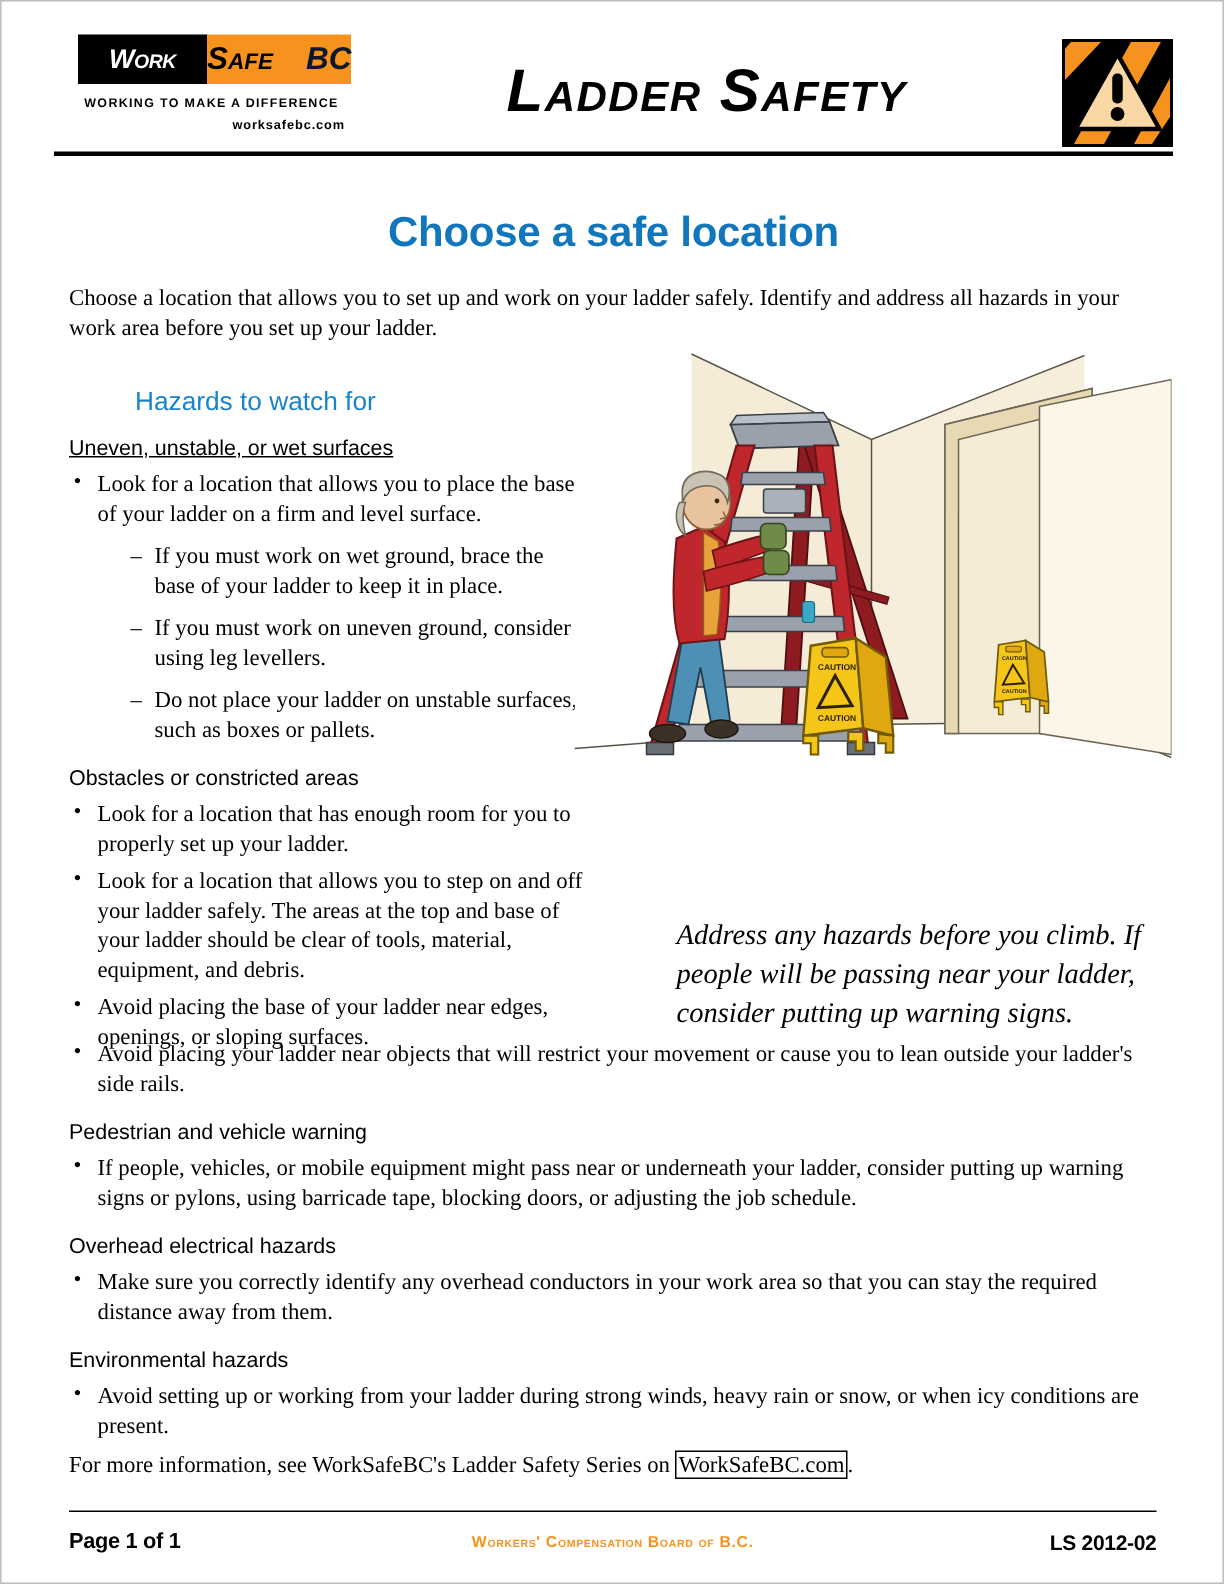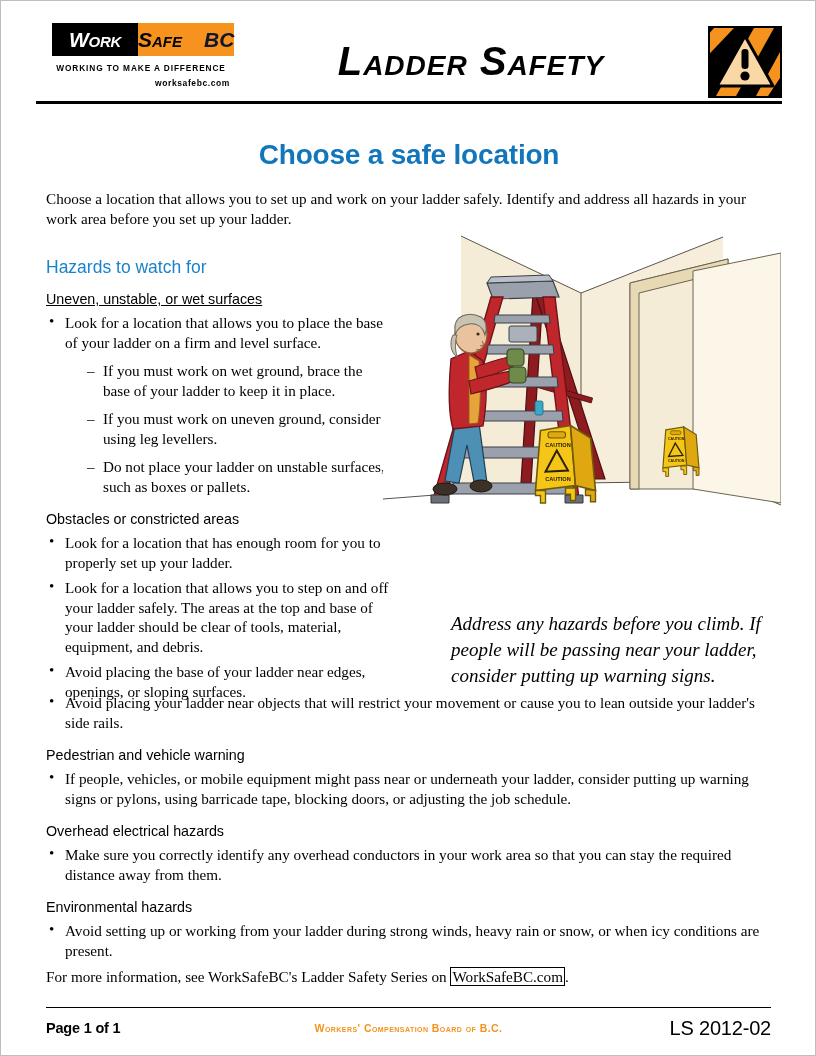--- a/index.html
+++ b/index.html
@@ -45,21 +45,21 @@
     width: 178px;
     margin: 0 auto;
   }
   .logo-work {
     background: #000;
     color: #fff;
     flex: 0 0 86px;
     font-family: "Liberation Sans", sans-serif;
     font-weight: bold;
     font-style: italic;
-    font-size: 21px;
+    font-size: 18px;
     letter-spacing: -0.3px;
     display: flex;
     align-items: center;
     justify-content: center;
     font-variant: small-caps;
   }
   .logo-safebc {
     background: #F6921E;
     flex: 1;
     display: flex;
@@ -149,20 +149,21 @@
     line-height: 1.30;
     text-align: left;
   }
 
   
   .sec-head {
     font-family: "Liberation Sans", sans-serif;
     font-size: 17.5px;
     color: #1B83C9;
     font-weight: normal;
+    margin-left: 44px;
   }
   .sub-head {
     font-family: "Liberation Sans", sans-serif;
     font-size: 14.3px;
     color: #000;
     font-weight: normal;
   }
 
   
   .left-col {
@@ -262,22 +263,22 @@
   .f-center {
     flex: 1;
     text-align: center;
     color: #F6921E;
     font-weight: bold;
     font-size: 10.5px;
     font-variant: small-caps;
     letter-spacing: 0.45px;
   }
   .f-right {
-    font-weight: normal;
-    font-size: 20px;
+    font-weight: bold;
+    font-size: 14px;
     flex: 0 0 200px;
     text-align: right;
     letter-spacing: -0.2px;
   }
 </style>
 </head>
 <body>
 
 <div class="page">
 

